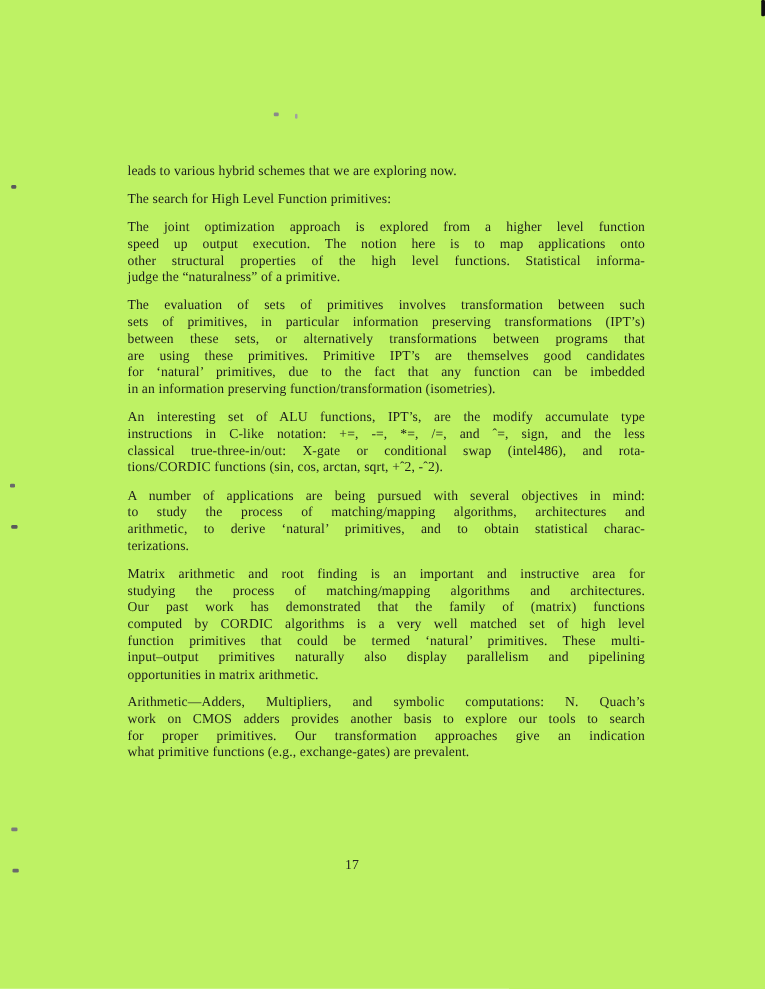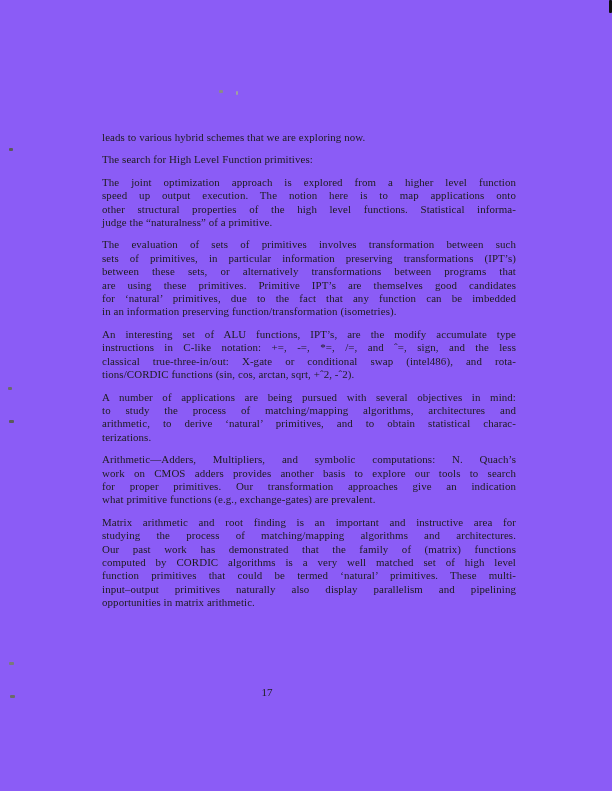--- a/index.html
+++ b/index.html
@@ -10,21 +10,21 @@
     width: 612px;
     height: 791px;
     position: relative;
     background: #ffffff;
     overflow: hidden;
     font-family: "Liberation Serif", "DejaVu Serif", serif;
   }
   .page {
     position: absolute;
     inset: 0;
-    background: #8b5cf6;
+    background: #bef264;
   }
   .text-block {
     position: absolute;
     left: 102px;
     top: 131px;
     width: 414px;
     color: #1c1c1c;
     font-size: 10.9px;
     line-height: 13.4px;
     letter-spacing: 0.1px;
@@ -37,21 +37,21 @@
     text-align-last: justify;
   }
   .line.last {
     text-align-last: left;
   }
   .page-number {
     position: absolute;
     left: 247px;
     top: 686px;
     width: 40px;
-    text-align: center;
+    text-align: right;
     font-size: 11px;
     color: #222222;
   }
   .artifact {
     position: absolute;
     border-radius: 1px;
   }
 </style>
 </head>
 <body>
@@ -95,29 +95,29 @@
         <div class="line">classical true-three-in/out:  X-gate or conditional swap (intel486), and rota-</div>
         <div class="line last">tions/CORDIC functions (sin, cos, arctan, sqrt, +ˆ2, -ˆ2).</div>
       </div>
       <div class="para">
         <div class="line">A number of applications are being pursued with several objectives in mind:</div>
         <div class="line">to study the process of matching/mapping algorithms, architectures and</div>
         <div class="line">arithmetic, to derive ‘natural’ primitives, and to obtain statistical charac-</div>
         <div class="line last">terizations.</div>
       </div>
       <div class="para">
-        <div class="line">Arithmetic—Adders, Multipliers, and symbolic computations:  N. Quach’s</div>
-        <div class="line">work on CMOS adders provides another basis to explore our tools to search</div>
-        <div class="line">for proper primitives.  Our transformation approaches give an indication</div>
-        <div class="line last">what primitive functions (e.g., exchange-gates) are prevalent.</div>
-      </div>
-      <div class="para">
         <div class="line">Matrix arithmetic and root finding is an important and instructive area for</div>
         <div class="line">studying the process of matching/mapping algorithms and architectures.</div>
         <div class="line">Our past work has demonstrated that the family of (matrix) functions</div>
         <div class="line">computed by CORDIC algorithms is a very well matched set of high level</div>
         <div class="line">function primitives that could be termed ‘natural’ primitives.  These multi-</div>
         <div class="line">input–output primitives naturally also display parallelism and pipelining</div>
         <div class="line last">opportunities in matrix arithmetic.</div>
       </div>
+      <div class="para">
+        <div class="line">Arithmetic—Adders, Multipliers, and symbolic computations:  N. Quach’s</div>
+        <div class="line">work on CMOS adders provides another basis to explore our tools to search</div>
+        <div class="line">for proper primitives.  Our transformation approaches give an indication</div>
+        <div class="line last">what primitive functions (e.g., exchange-gates) are prevalent.</div>
+      </div>
     </div>
   <div class="page-number">17</div>
 </div>
 
 </body></html>

